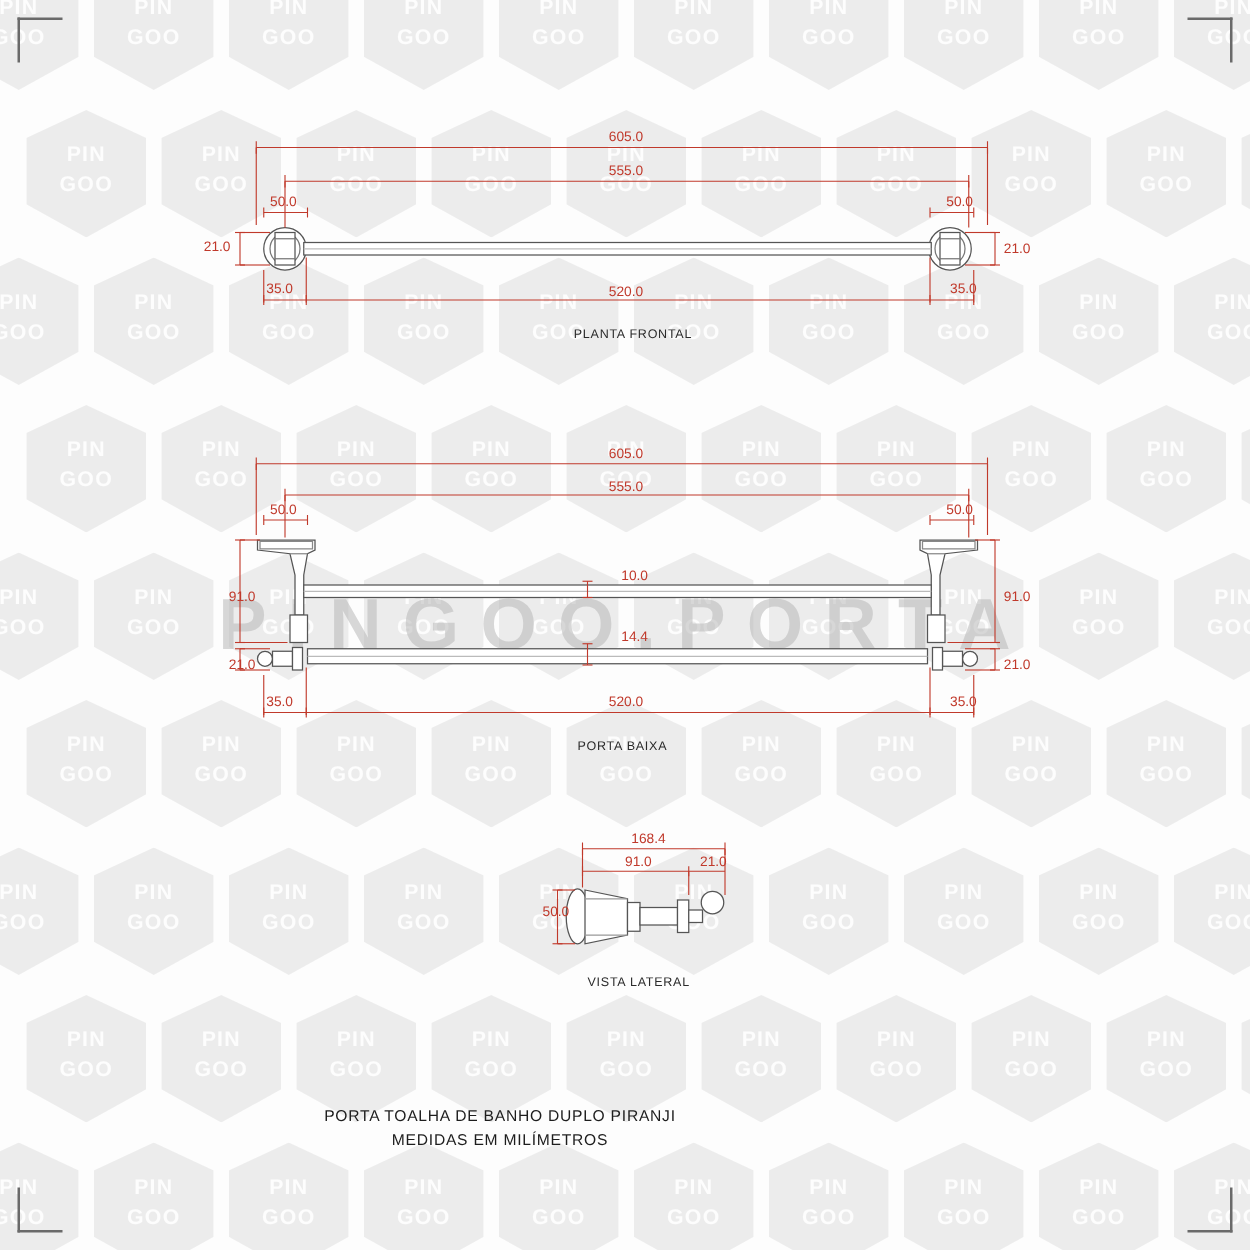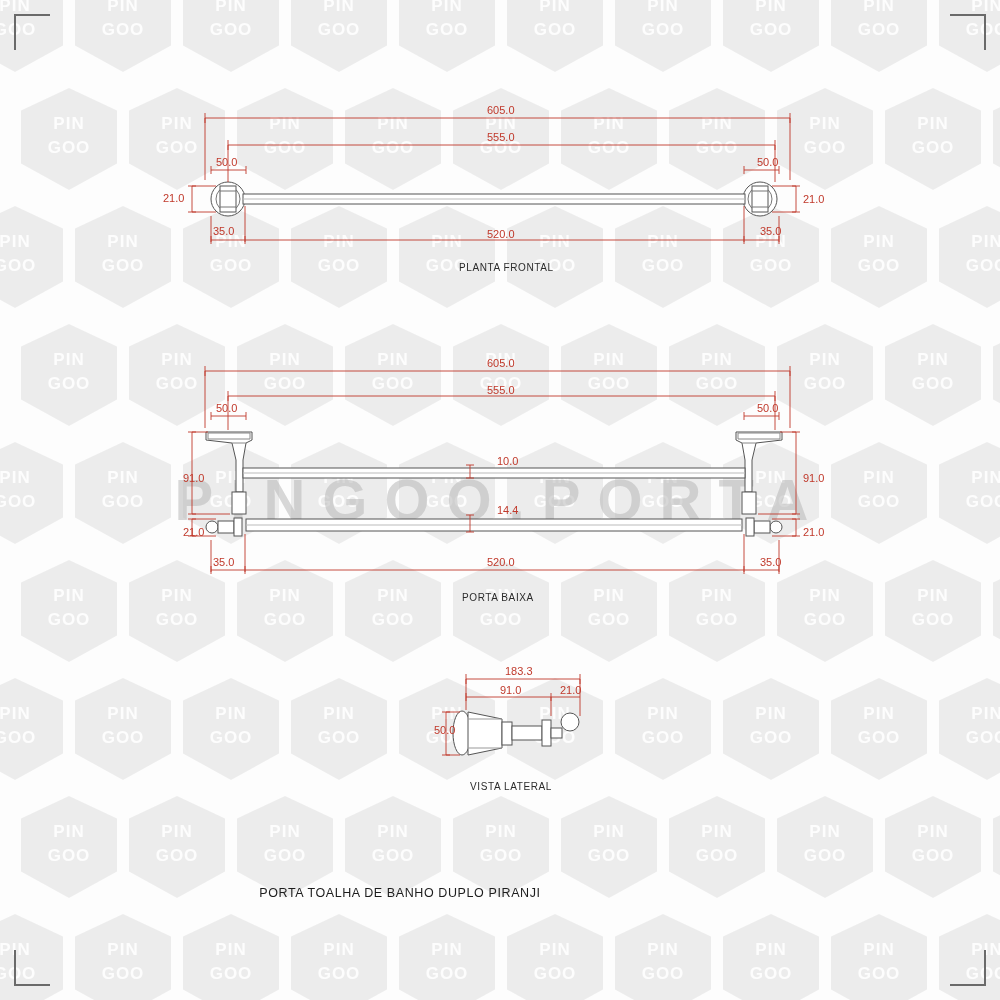--- a/index.html
+++ b/index.html
@@ -882,27 +882,28 @@
       <div class="dimtext" style="left: 757px; top: 402px;">50.0</div>
       <div class="dimtext" style="left: 183px; top: 472px;">91.0</div>
       <div class="dimtext" style="left: 803px; top: 472px;">91.0</div>
       <div class="dimtext" style="left: 497px; top: 455px;">10.0</div>
       <div class="dimtext" style="left: 497px; top: 504px;">14.4</div>
       <div class="dimtext" style="left: 183px; top: 526px;">21.0</div>
       <div class="dimtext" style="left: 803px; top: 526px;">21.0</div>
       <div class="dimtext" style="left: 213px; top: 556px;">35.0</div>
       <div class="dimtext" style="left: 760px; top: 556px;">35.0</div>
       <div class="dimtext" style="left: 487px; top: 556px;">520.0</div>
-      <div class="dimtext" style="left: 505px; top: 665px;">183.3</div>
+      <div class="dimtext" style="left: 505px; top: 665px;">168.4</div>
       <div class="dimtext" style="left: 500px; top: 684px;">91.0</div>
       <div class="dimtext" style="left: 560px; top: 684px;">21.0</div>
       <div class="dimtext" style="left: 434px; top: 724px;">50.0</div>
     </div>
 
   <div class="viewlabel" style="left:459px; top:262px;">PLANTA FRONTAL</div>
   <div class="viewlabel" style="left:462px; top:592px;">PORTA BAIXA</div>
   <div class="viewlabel" style="left:470px; top:781px;text-align:right;">VISTA LATERAL</div>
 
   <div id="title-block">
     <div>PORTA TOALHA DE BANHO DUPLO PIRANJI</div>
+    <div>MEDIDAS EM MILÍMETROS</div>
   </div>
 
 </div>
 
 </body></html>

